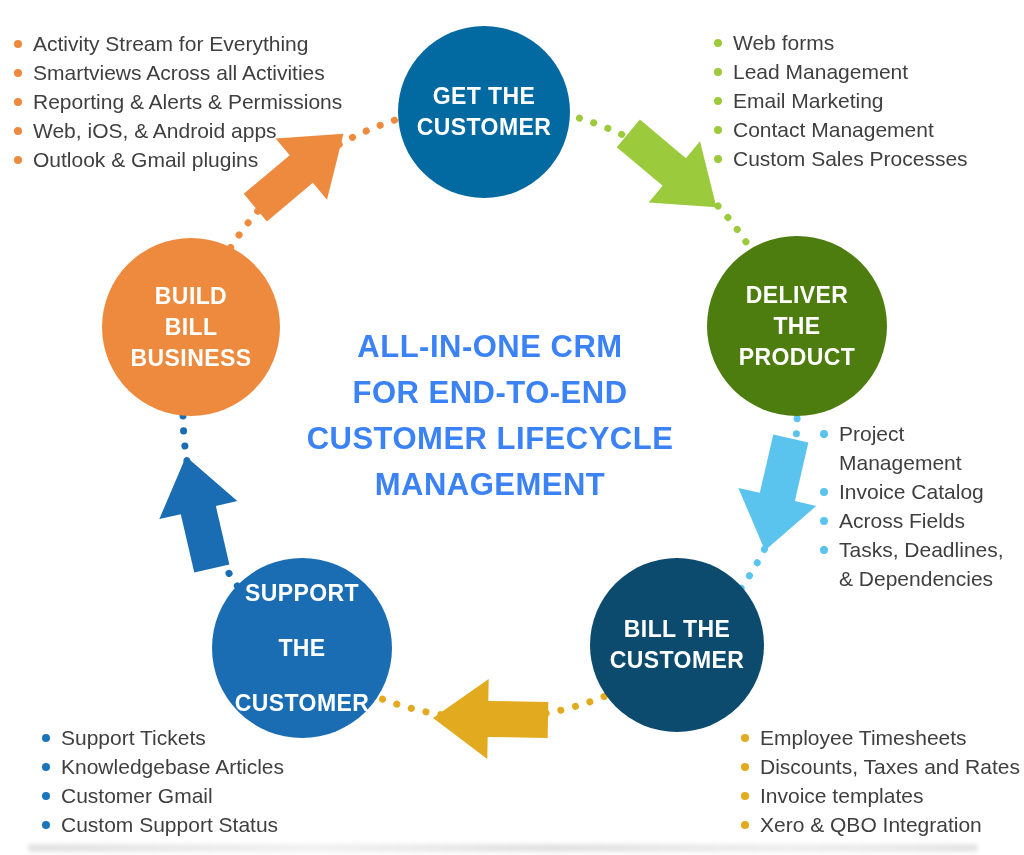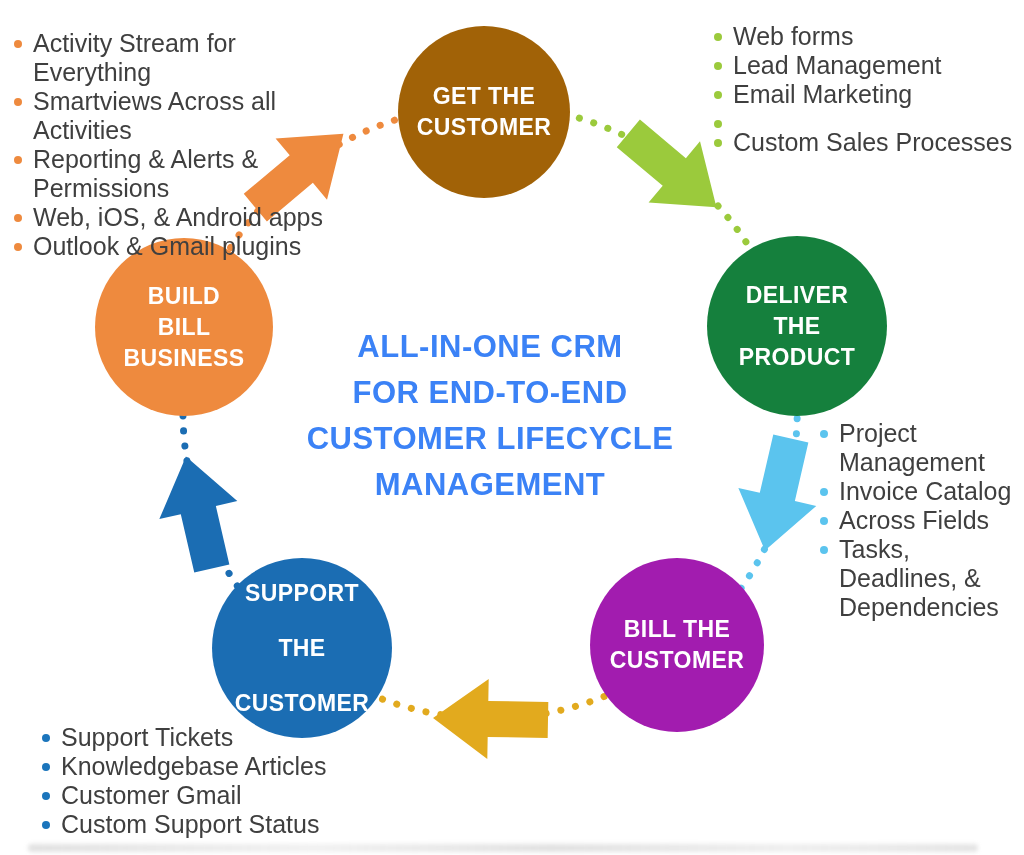--- a/index.html
+++ b/index.html
@@ -7,43 +7,43 @@
     position:relative;width:1024px;height:855px;background:#ffffff;overflow:hidden;
     font-family:"Liberation Sans","DejaVu Sans",sans-serif;
   }
   .ring{position:absolute;left:0;top:0;z-index:1;}
   .circle{
     position:absolute;border-radius:50%;z-index:2;
     display:flex;flex-direction:column;align-items:center;justify-content:center;
     color:#ffffff;font-weight:bold;font-size:23px;line-height:31px;
     letter-spacing:.4px;text-align:center;
   }
-  .c-get{background:#a16207;}
-  .c-deliver{background:#15803d;}
-  .c-bill{background:#a21caf;}
+  .c-get{background:#0369a1;}
+  .c-deliver{background:#4d7c0f;}
+  .c-bill{background:#0c4a6e;}
   .c-support{background:#1b6db3;gap:24px;}
   .c-build{background:#ee8a3e;}
   .center-title{
     position:absolute;left:240px;top:324px;width:500px;z-index:2;
     text-align:center;font-size:31px;font-weight:bold;line-height:46px;
     color:#3b82f6;letter-spacing:.5px;
   }
   .feature-list{
     position:absolute;z-index:3;list-style:none;margin:0;padding:0;
-    font-size:25px;line-height:29px;color:#3f3f3f;font-weight:500;
+    font-size:21px;line-height:29px;color:#3f3f3f;font-weight:500;
   }
   .feature-list li{display:flex;align-items:flex-start;}
   .dot{flex:0 0 auto;width:8px;height:8px;border-radius:50%;margin:11px 11px 0 0;}
   .l-build .dot{background:#ee8a3e;}
   .l-get .dot{background:#9bca3c;}
   .l-deliver .dot{background:#5bc4ee;}
   .l-bill .dot{background:#e2aa1e;}
   .l-support .dot{background:#1b75bc;}
   .list-build{left:14px;top:29px;width:335px;}
-  .list-get{left:714px;top:22px;width:300px;}
+  .list-get{left:714px;top:28px;width:300px;}
   .list-deliver{left:820px;top:419px;width:200px;}
   .list-bill{left:741px;top:723px;width:283px;}
   .list-support{left:42px;top:723px;width:300px;}
   .bottom-artifact{
     position:absolute;left:28px;top:844px;width:950px;height:8px;z-index:1;
     background:linear-gradient(90deg,rgba(120,120,120,.22),rgba(120,120,120,.10) 30%,rgba(120,120,120,.22) 55%,rgba(120,120,120,.12) 80%,rgba(120,120,120,.2));
     filter:blur(2px);border-radius:4px;
   }
 </style>
 </head>
@@ -83,21 +83,21 @@
     <div>BILL THE</div>
     <div>CUSTOMER</div>
   </div>
 
   <div class="circle c-support" style="left:212px;top:558px;width:180px;height:180px;">
     <div>SUPPORT</div>
     <div>THE</div>
     <div>CUSTOMER</div>
   </div>
 
-  <div class="circle c-build" style="left:95px;top:238px;width:178px;height:178px;">
+  <div class="circle c-build" style="left:102px;top:238px;width:178px;height:178px;">
     <div>BUILD</div>
     <div>BILL</div>
     <div>BUSINESS</div>
   </div>
 
   <div class="center-title">
     <div>ALL-IN-ONE CRM</div>
     <div>FOR END-TO-END</div>
     <div>CUSTOMER LIFECYCLE</div>
     <div>MANAGEMENT</div>
@@ -134,20 +134,21 @@
     <li>
         <span class="dot"></span>
         <span>Lead Management</span>
       </li>
     <li>
         <span class="dot"></span>
         <span>Email Marketing</span>
       </li>
     <li>
         <span class="dot"></span>
+        <span>Contact Management</span>
       </li>
     <li>
         <span class="dot"></span>
         <span>Custom Sales Processes</span>
       </li>
   </ul>
 
   <ul class="feature-list l-deliver list-deliver">
     <li>
         <span class="dot"></span>
@@ -160,20 +161,38 @@
     <li>
         <span class="dot"></span>
         <span>Across Fields</span>
       </li>
     <li>
         <span class="dot"></span>
         <span>Tasks, Deadlines, &amp; Dependencies</span>
       </li>
   </ul>
 
+  <ul class="feature-list l-bill list-bill">
+    <li>
+        <span class="dot"></span>
+        <span>Employee Timesheets</span>
+      </li>
+    <li>
+        <span class="dot"></span>
+        <span>Discounts, Taxes and Rates</span>
+      </li>
+    <li>
+        <span class="dot"></span>
+        <span>Invoice templates</span>
+      </li>
+    <li>
+        <span class="dot"></span>
+        <span>Xero &amp; QBO Integration</span>
+      </li>
+  </ul>
 
   <ul class="feature-list l-support list-support">
     <li>
         <span class="dot"></span>
         <span>Support Tickets</span>
       </li>
     <li>
         <span class="dot"></span>
         <span>Knowledgebase Articles</span>
       </li>

